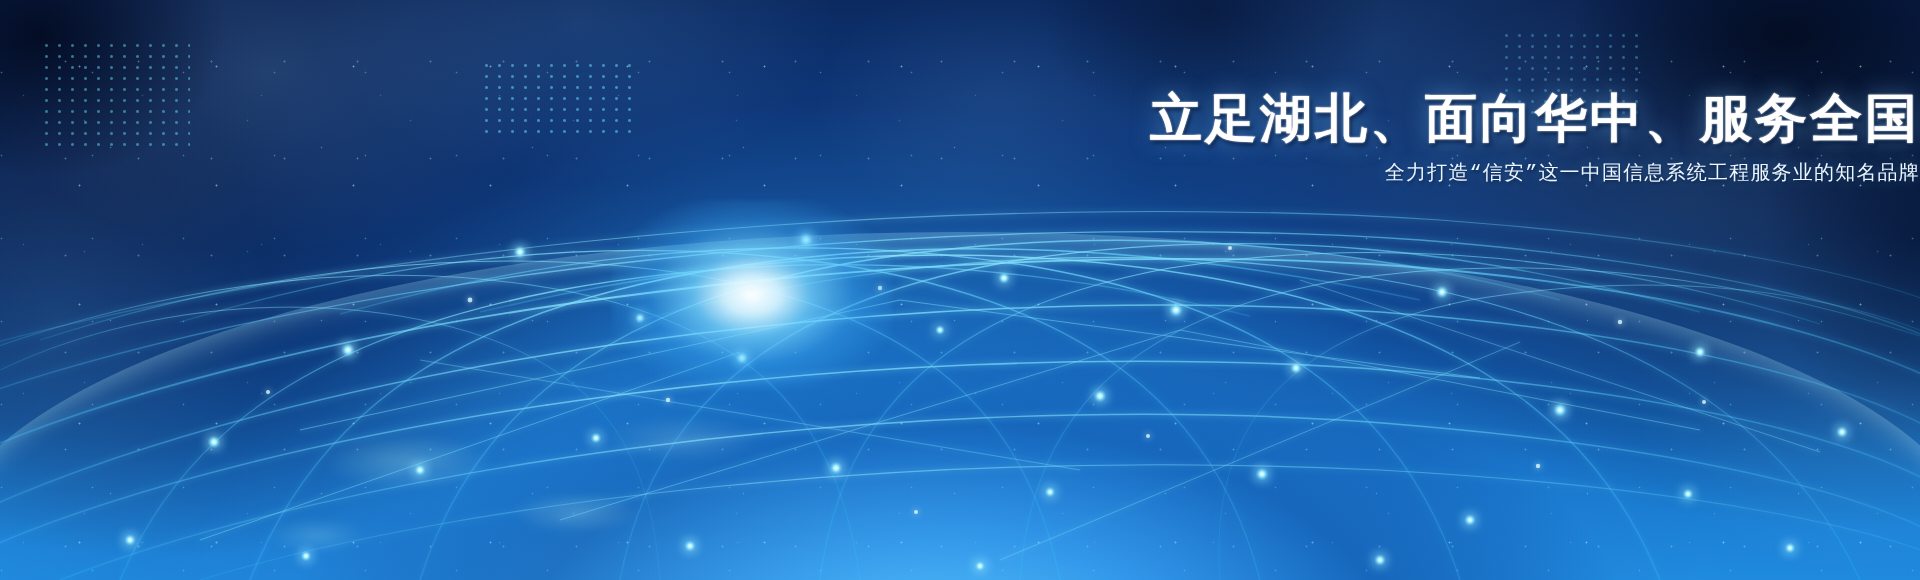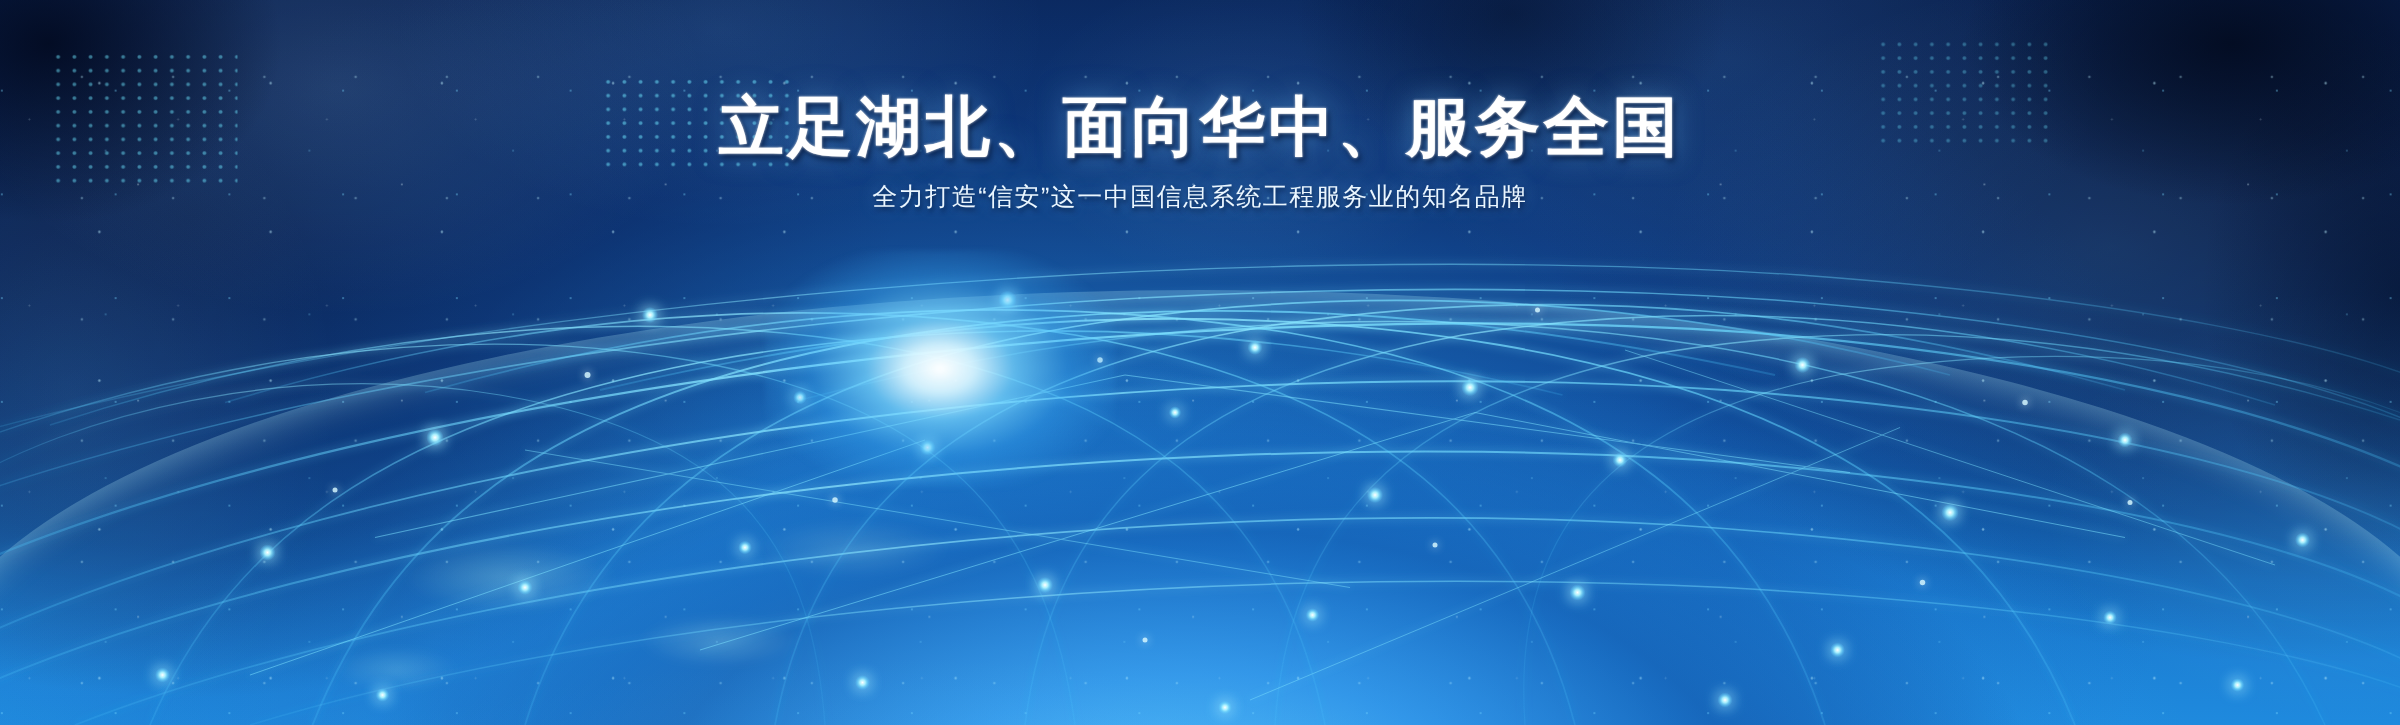--- a/index.html
+++ b/index.html
@@ -99,43 +99,44 @@
       radial-gradient(ellipse 70px 26px at 18% 72%, rgba(150,200,145,.22), rgba(0,0,0,0) 70%),
       radial-gradient(ellipse 110px 34px at 66% 30%, rgba(165,205,155,.20), rgba(0,0,0,0) 70%);
     filter: blur(2.5px);
     mix-blend-mode:screen;
     pointer-events:none;
   }
 
   
   .text-block {
     position:absolute;
-    left:0; top:76px;
+    left:0; top:92px;
     width:1920px;
-    text-align:center;
+    text-align:right;
     z-index:20;
   }
   .headline {
     font-size:52px;
     font-weight:bold;
     color:#ffffff;
     letter-spacing:3px;
     line-height:1;
     text-shadow:
       0 0 2px rgba(255,255,255,.9),
       2px 3px 5px rgba(3,22,60,.85),
       0 0 22px rgba(120,200,255,.55);
   }
   .subline {
     margin-top:20px;
     font-size:20px;
     color:#eaf6ff;
     letter-spacing:1.2px;
     line-height:1;
     text-shadow: 1px 2px 4px rgba(3,22,60,.85), 0 0 14px rgba(120,200,255,.45);
+    font-family: Liberation Mono, monospace;
   }
 </style>
 </head>
 <body>
 
 <div class="banner">
 
   <div class="nebula"></div>
   <div class="nebula-dark"></div>
   <div class="stars"></div>

